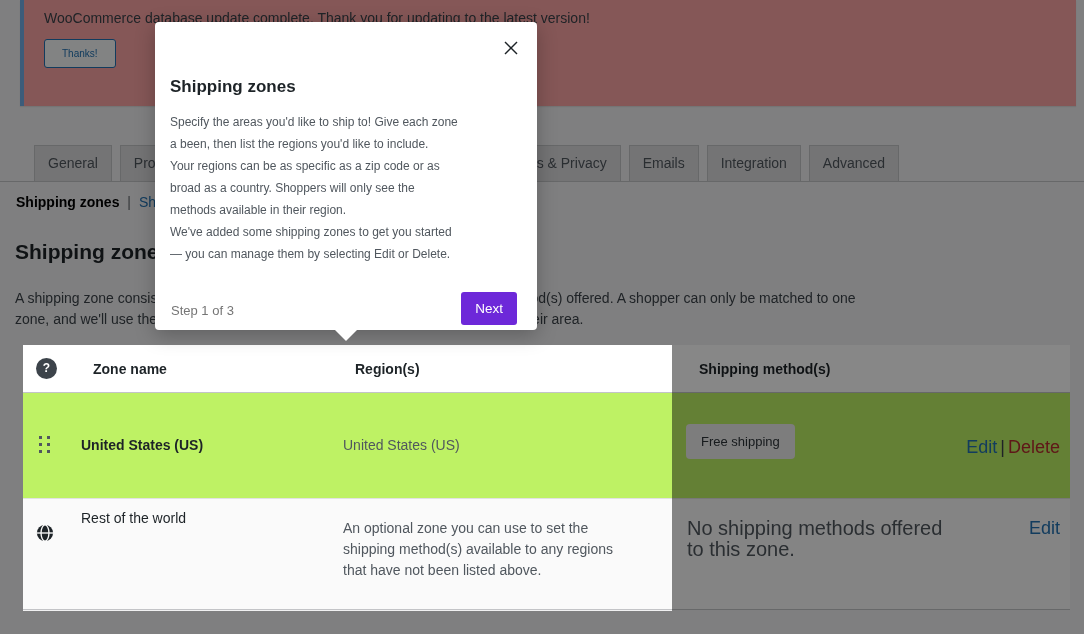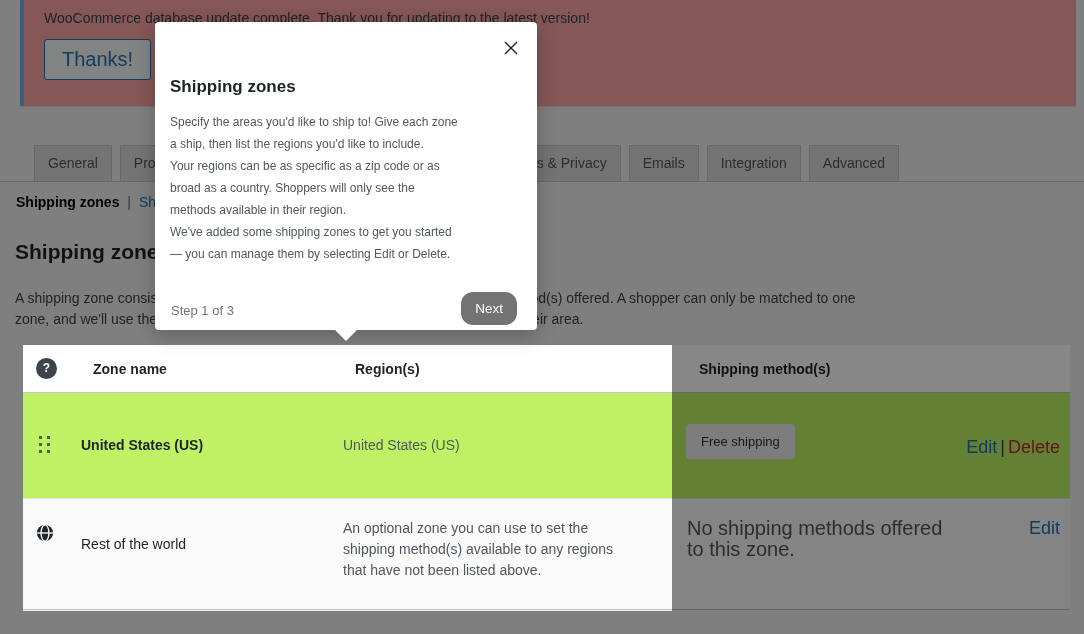--- a/index.html
+++ b/index.html
@@ -5,21 +5,21 @@
   * { margin:0; padding:0; box-sizing:border-box; }
   html,body { width:1084px; height:634px; }
   body { font-family:"Liberation Sans", sans-serif; }
   #stage { position:relative; width:1084px; height:634px; background:#f0f0f1; overflow:hidden; }
 
   
   .notice { position:absolute; left:20px; top:0; width:1056px; height:106px;
     background:#fca5a5; border-left:4px solid #72aee6; box-shadow:0 1px 1px rgba(0,0,0,.08);
     padding:10px 12px 12px 20px; }
   .notice p { font-size:14px; color:#3c434a; }
-  .thanks-btn { display:inline-block; margin-top:13px; padding:8px 17px; font-size:20px;
+  .thanks-btn { display:inline-block; margin-top:13px; padding:8px 17px; font-size:10px;
     color:#2271b1; background:#f6f7f7; border:1px solid #2271b1; border-radius:3px; cursor:pointer; }
 
   
   .tabbar { position:absolute; left:0; top:145px; width:1084px; height:37px;
     border-bottom:1px solid #c3c4c7; }
   .tabs { display:flex; gap:8px; padding-left:34px; align-items:flex-start; height:37px; }
   .tab { background:#dcdcde; border:1px solid #c3c4c7; border-bottom:none;
     padding:9px 13px 10px 13px; font-size:14px; color:#50575e; white-space:nowrap; cursor:pointer; }
   .tab-spacer { width:253px; height:1px; }
 
@@ -41,21 +41,21 @@
   .th { position:absolute; top:16px; font-size:14px; font-weight:600; color:#1d2327;margin-left:12px; }
   .help-icon { position:absolute; left:13px; top:13px; width:21px; height:21px; border-radius:50%;
     background:#3c434a; color:#fff; font-size:12px; font-weight:bold; text-align:center; line-height:21px; cursor:pointer; }
   .row { position:relative; }
   .row1 { height:105px; background:#bef264; }
   .row2 { height:111px; background:#fafafa; border-top:1px solid #e2e2e2; }
   .drag-handle { position:absolute; left:16px; top:43px; width:12px; height:18px; cursor:grab; }
   .drag-handle i { position:absolute; left:0; top:0; width:3px; height:3px; background:#50575e;
     box-shadow:8px 0 0 #50575e, 0 7px 0 #50575e, 8px 7px 0 #50575e, 0 14px 0 #50575e, 8px 14px 0 #50575e; }
   .zone-name { position:absolute; left:58px; top:44px; font-size:14px; font-weight:600; color:#1d2327; cursor:pointer; }
-  .zone-name.plain { font-weight:400; top:37px; }
+  .zone-name.plain { font-weight:400; top:11px; }
   .region-text { position:absolute; left:320px; top:44px; font-size:14px; color:#50575e; }
   .region-desc { position:absolute; left:320px; top:19px; font-size:14px; color:#50575e; line-height:21px; }
   .region-desc div { white-space:nowrap; }
   .method-chip { position:absolute; left:663px; top:31px; background:#ececec; border-radius:4px;
     padding:10px 15px; font-size:13px; color:#2c3338; }
   .methods-note { position:absolute; left:664px; top:19px; font-size:20px; color:#50575e; line-height:21px; }
   .row-actions { position:absolute; right:10px; top:44px; font-size:18px; white-space:nowrap; }
   .row-actions.top { top:19px; }
   .row-actions a { text-decoration:none; cursor:pointer; }
   .link-edit { color:#2271b1; }
@@ -71,22 +71,22 @@
   .popover { position:absolute; left:155px; top:22px; width:382px; height:308px; background:#fff;
     border-radius:4px; box-shadow:0 5px 20px rgba(0,0,0,0.25); z-index:60; }
   .popover .arrow { position:absolute; left:50%; bottom:-11px; margin-left:-12px; width:0; height:0;
     border-left:12px solid transparent; border-right:12px solid transparent; border-top:12px solid #fff; }
   .popover-close { position:absolute; right:16px; top:16px; width:20px; height:20px; cursor:pointer;
     display:flex; align-items:center; justify-content:center; }
   .popover-title { position:absolute; left:15px; top:55px; font-size:17px; font-weight:600; color:#1d2327; }
   .popover-body { position:absolute; left:15px; top:89px; font-size:12px; color:#50575e; line-height:22px; }
   .popover-body div { white-space:nowrap; }
   .step-label { position:absolute; left:16px; top:281px; font-size:13px; color:#757575; }
-  .next-btn { position:absolute; right:20px; top:270px; background:#737373; color:#fff; border:none;
-    font-size:13.5px; font-family:"Liberation Sans",sans-serif; padding:9px 14px; border-radius:12px; cursor:pointer; }
+  .next-btn { position:absolute; right:20px; top:270px; background:#6d28d9; color:#fff; border:none;
+    font-size:13.5px; font-family:"Liberation Sans",sans-serif; padding:9px 14px; border-radius:3px; cursor:pointer; }
 </style>
 </head>
 <body>
 
 <div id="stage">
 
   <div class="notice">
     <p>WooCommerce database update complete. Thank you for updating to the latest version!</p>
     <span class="thanks-btn">Thanks!</span>
   </div>
@@ -164,21 +164,21 @@
   <div class="popover">
     <span class="popover-close">
       <svg width="14" height="14" viewBox="0 0 14 14">
         <line x1="1" y1="1" x2="13" y2="13" stroke="#1d2327" stroke-width="1.4"></line>
         <line x1="13" y1="1" x2="1" y2="13" stroke="#1d2327" stroke-width="1.4"></line>
       </svg>
     </span>
     <div class="popover-title">Shipping zones</div>
     <div class="popover-body">
       <div>Specify the areas you'd like to ship to! Give each zone</div>
-      <div>a ship, then list the regions you'd like to include.</div>
+      <div>a been, then list the regions you'd like to include.</div>
       <div>Your regions can be as specific as a zip code or as</div>
       <div>broad as a country. Shoppers will only see the</div>
       <div>methods available in their region.</div>
       <div>We've added some shipping zones to get you started</div>
       <div>— you can manage them by selecting Edit or Delete.</div>
     </div>
     <span class="step-label">Step 1 of 3</span>
     <button class="next-btn">Next</button>
     <span class="arrow"></span>
   </div>

